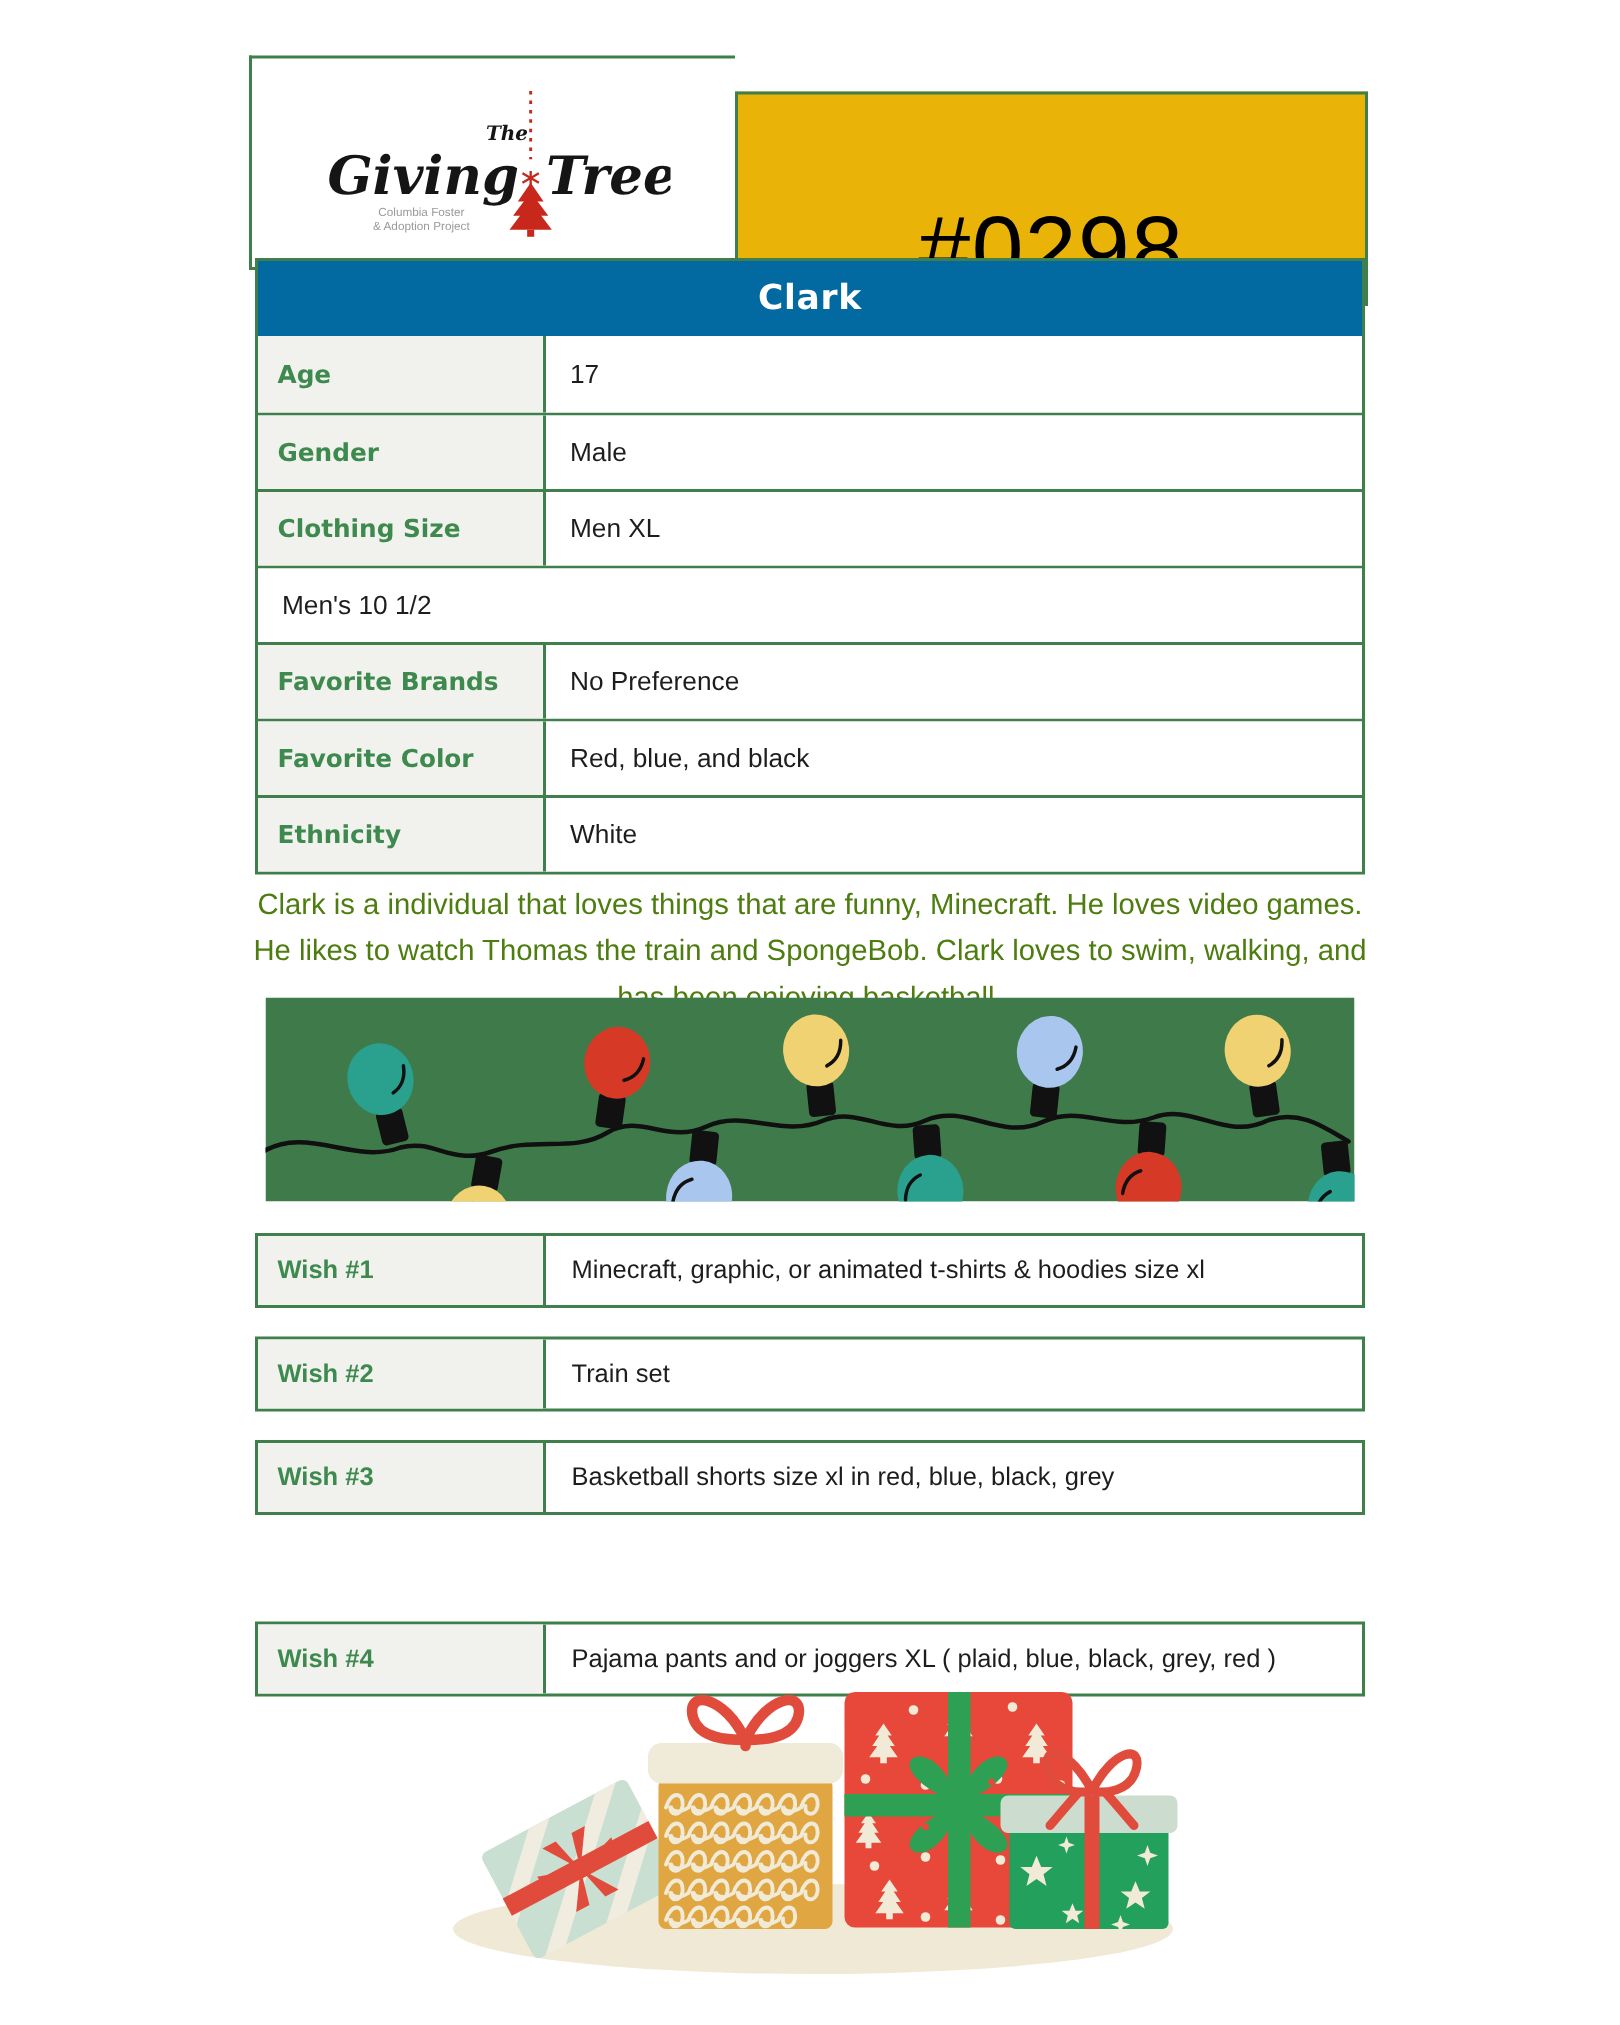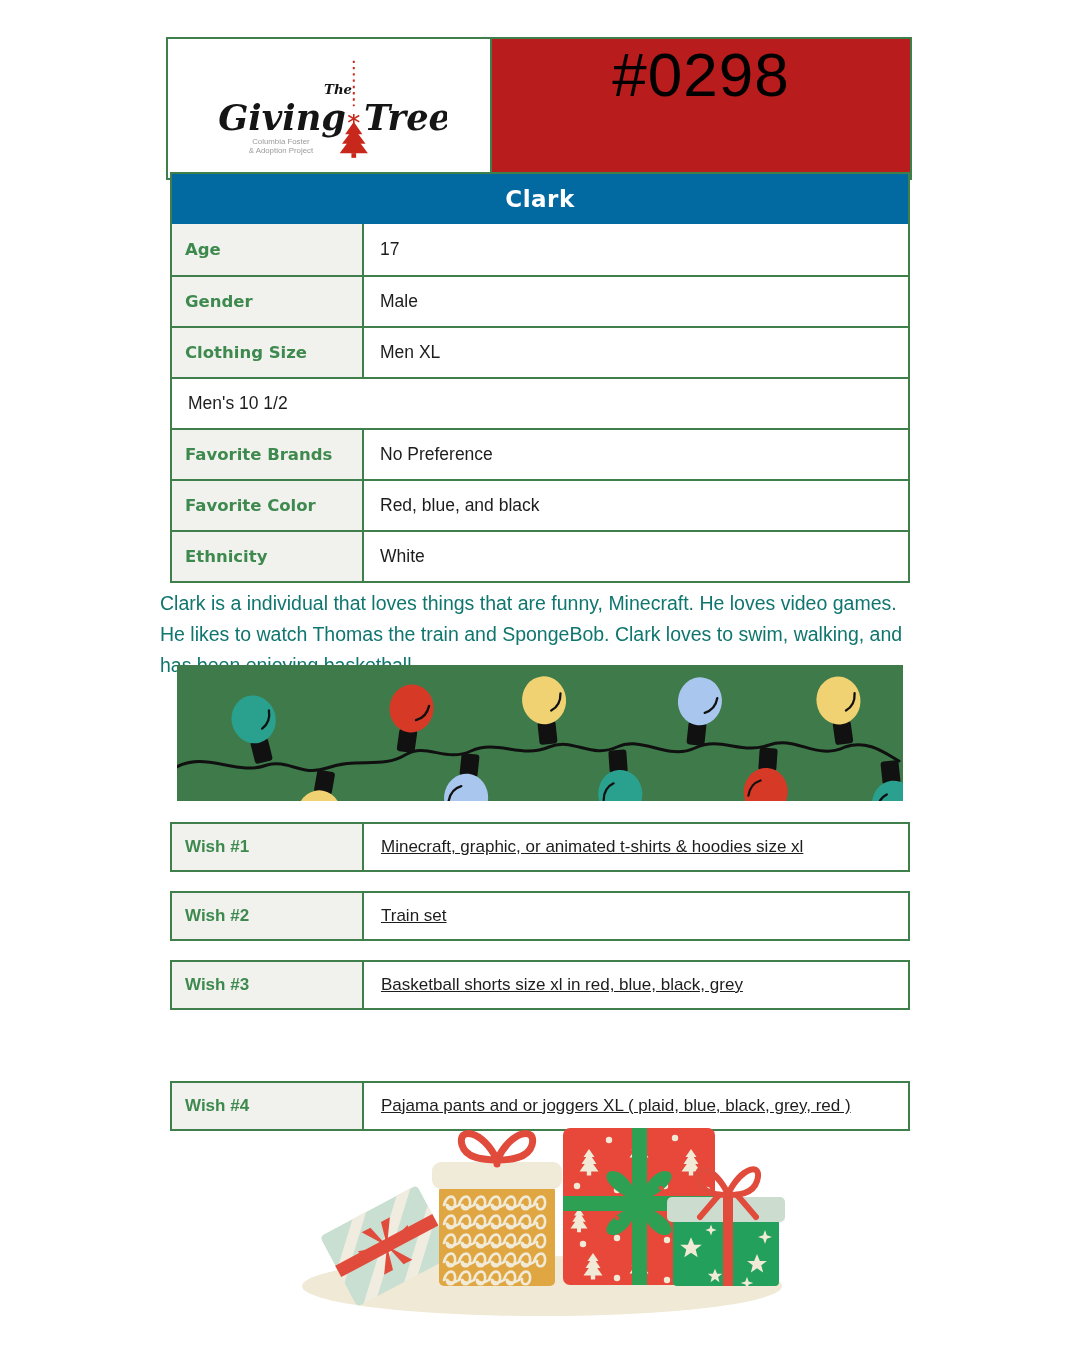--- a/index.html
+++ b/index.html
@@ -3,28 +3,28 @@
 <meta charset="utf-8">
 <style>
   * { margin:0; padding:0; box-sizing:border-box; }
   html,body { background:#ffffff; }
   .page {
     position:relative; width:1080px; height:1350px; background:#ffffff;
     font-family:"Liberation Sans", sans-serif; overflow:hidden;
   }
 
   
-  .header { position:absolute; left:166px; top:37px; width:746px; height:143px; display:flex; }
+  .header { position:absolute; left:166px; top:37px; width:746px; height:143px; display:flex;text-decoration:underline; }
   .logo-box {
     width:324px; height:100%; border:2px solid #3f7f4b; border-right:none;
     display:flex; align-items:center; justify-content:center; background:#fff;
   }
   .num-box {
     flex:1; height:100%; border:2px solid #3f7f4b;
-    display:flex; align-items:flex-start; justify-content:center; background:#b91c1c;
+    display:flex; align-items:flex-end; justify-content:center; background:#eab308;margin-top:24px;
   }
   .card-number {
     font-family:"Liberation Sans", sans-serif; font-weight:400; font-size:62px;
     color:#000; letter-spacing:1px;
   }
   .logo-svg { display:block; }
   .logo-script-text { font-family:"DejaVu Serif", serif; font-style:italic; font-weight:bold; fill:#151515; }
   .logo-the { font-family:"DejaVu Serif", serif; font-style:italic; font-weight:bold; fill:#151515; }
   .logo-sub { font-family:"Liberation Sans", sans-serif; fill:#9a9a9a; }
 
@@ -45,38 +45,38 @@
     font-family:"DejaVu Sans", sans-serif; font-weight:bold; font-size:16.5px; color:#3e8a4e;
   }
   .p-value {
     flex:1; background:#fff; display:flex; align-items:center; padding-left:16px;
     font-size:17.5px; color:#1d1d1d;
   }
 
   
   .description {
     position:absolute; left:160px; top:588px; width:760px;
-    font-size:19.5px; line-height:1.58; color:#0f766e;
+    text-align:center; font-size:19.5px; line-height:1.58; color:#4d7c0f;
   }
 
   
   .lights { position:absolute; left:177px; top:665px; width:726px; height:136px; }
 
   
   .wish {
     position:absolute; left:170px; width:740px; height:50px;
     border:2px solid #3f7f4b; display:flex; background:#fff;
   }
   .wish-1 { top:822px; } .wish-2 { top:891px; } .wish-3 { top:960px; } .wish-4 { top:1081px; }
   .w-label {
     width:192px; background:#f1f1ee; border-right:2px solid #3f7f4b;
     display:flex; align-items:center; padding-left:13px;
     font-family:"Liberation Sans", sans-serif; font-weight:bold; font-size:17px; color:#3e8a4e;
   }
-  .w-value { flex:1; display:flex; align-items:center; padding-left:17px; font-size:17px; color:#1d1d1d;text-decoration:underline; }
+  .w-value { flex:1; display:flex; align-items:center; padding-left:17px; font-size:17px; color:#1d1d1d; }
 
   
   .presents { position:absolute; left:287px; top:1098px; width:508px; height:226px; }
 </style>
 </head>
 <body>
 
 <div class="page">
 
   <div class="header">

